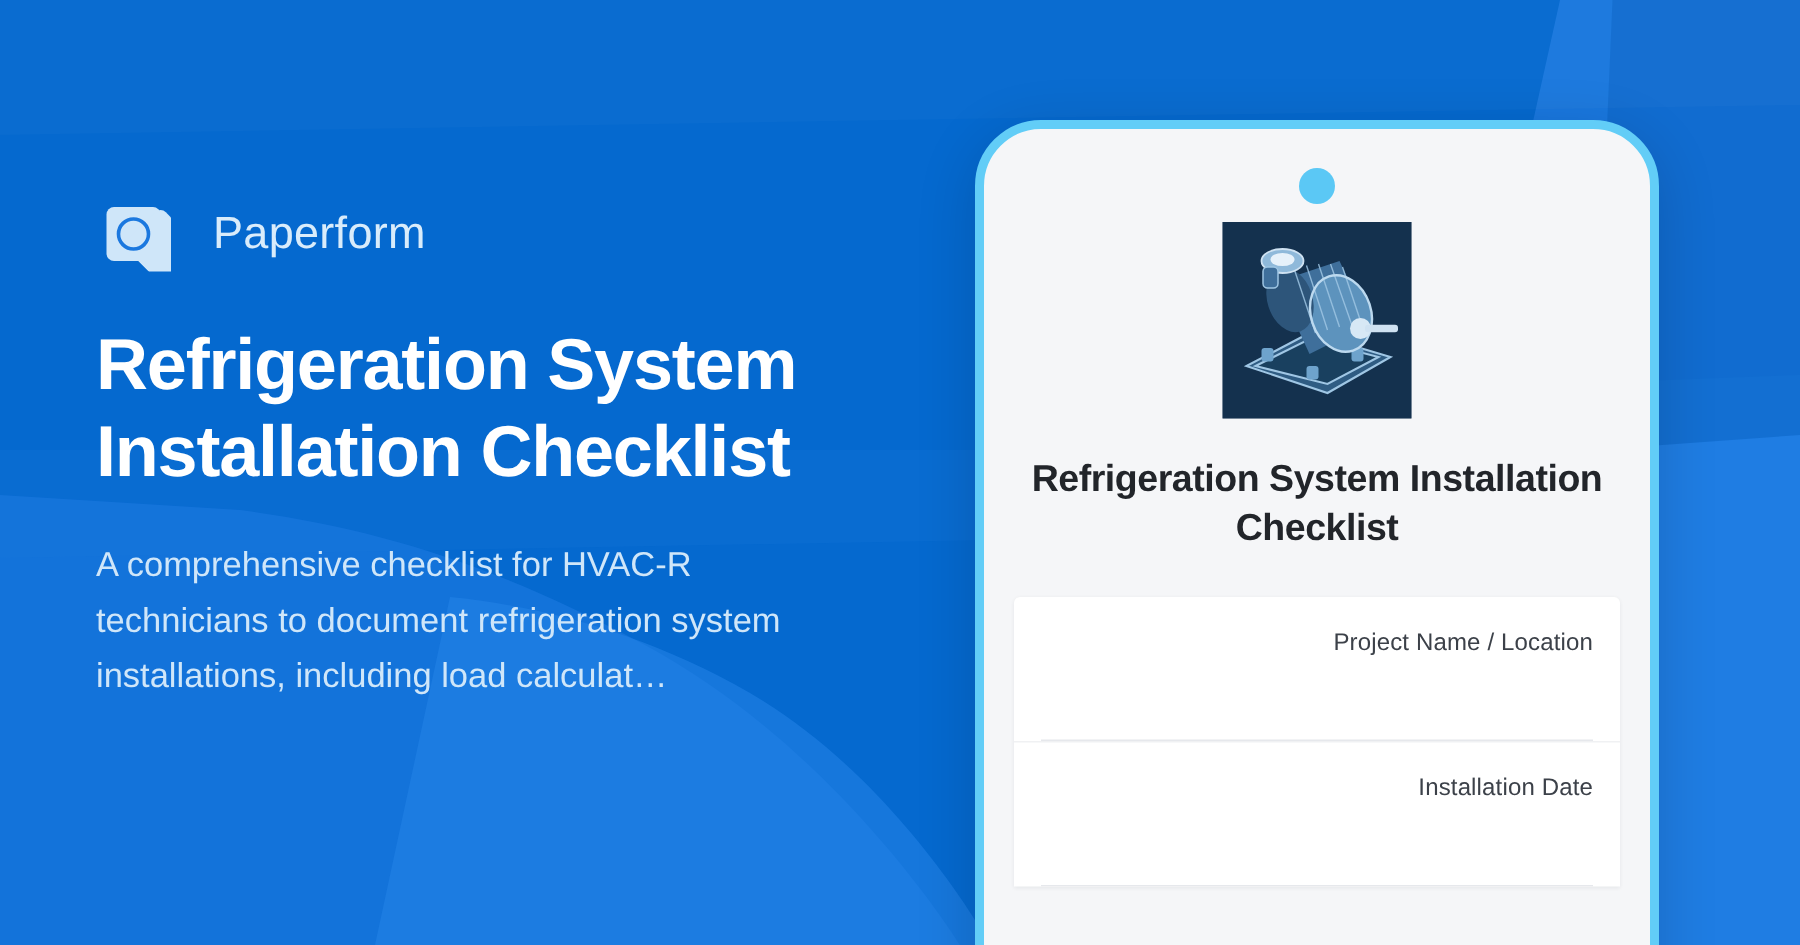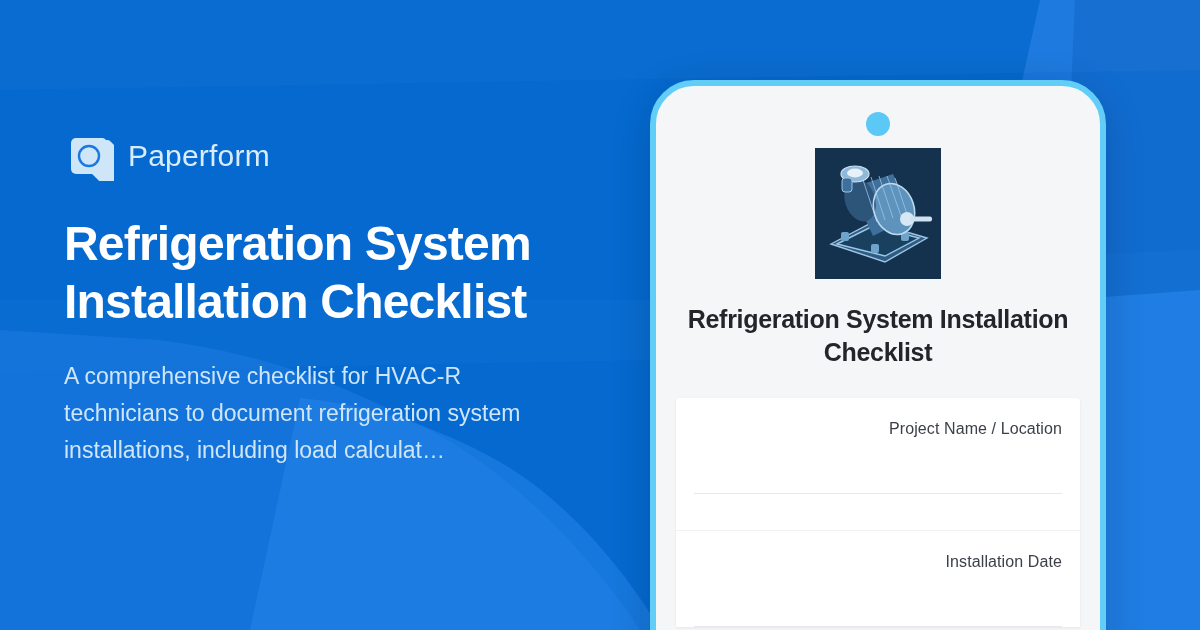--- a/index.html
+++ b/index.html
@@ -14,21 +14,21 @@
   #bg { position:absolute; inset:0; overflow:hidden; z-index:0; }
   #bg svg { display:block; width:1200px; height:630px; }
 
   
   .left-panel {
     position:absolute; left:64px; top:0; width:600px; height:630px;
     z-index:3; display:flex; flex-direction:column; justify-content:center;
     padding-bottom:30px;
   }
 
-  .brand { display:flex; align-items:center; gap:14px; margin-bottom:34px; }
+  .brand { display:flex; align-items:center; gap:28px; margin-bottom:34px; }
   .brand-mark { width:50px; height:50px; flex:0 0 50px; }
   .brand-name {
     font-size:30px; font-weight:400; color:#d9ecfb;
     letter-spacing:0.2px; line-height:1;
   }
 
   .headline {
     font-size:48px; line-height:1.22; font-weight:700; color:#ffffff;
     letter-spacing:-0.8px; margin-bottom:26px; max-width:540px;
   }
@@ -66,21 +66,21 @@
   }
 
   .form-card {
     margin:30px 20px 0;
     background:#ffffff;
     border-radius:4px 4px 0 0;
     box-shadow:0 1px 3px rgba(16,24,40,.07);
     overflow:hidden;
   }
   .field { padding:22px 18px 0; }
-  .field + .field { border-top:1px solid #f0f1f3;margin-top:36px; }
+  .field + .field { border-top:1px solid #f0f1f3; }
   .field-label {
     font-size:16px; color:#3c4149; font-weight:400; letter-spacing:0.1px;text-align:right;
   }
   .field-input {
     height:56px; border-bottom:1px solid #e6e8ec;
   }
 </style>
 </head>
 <body>
 

